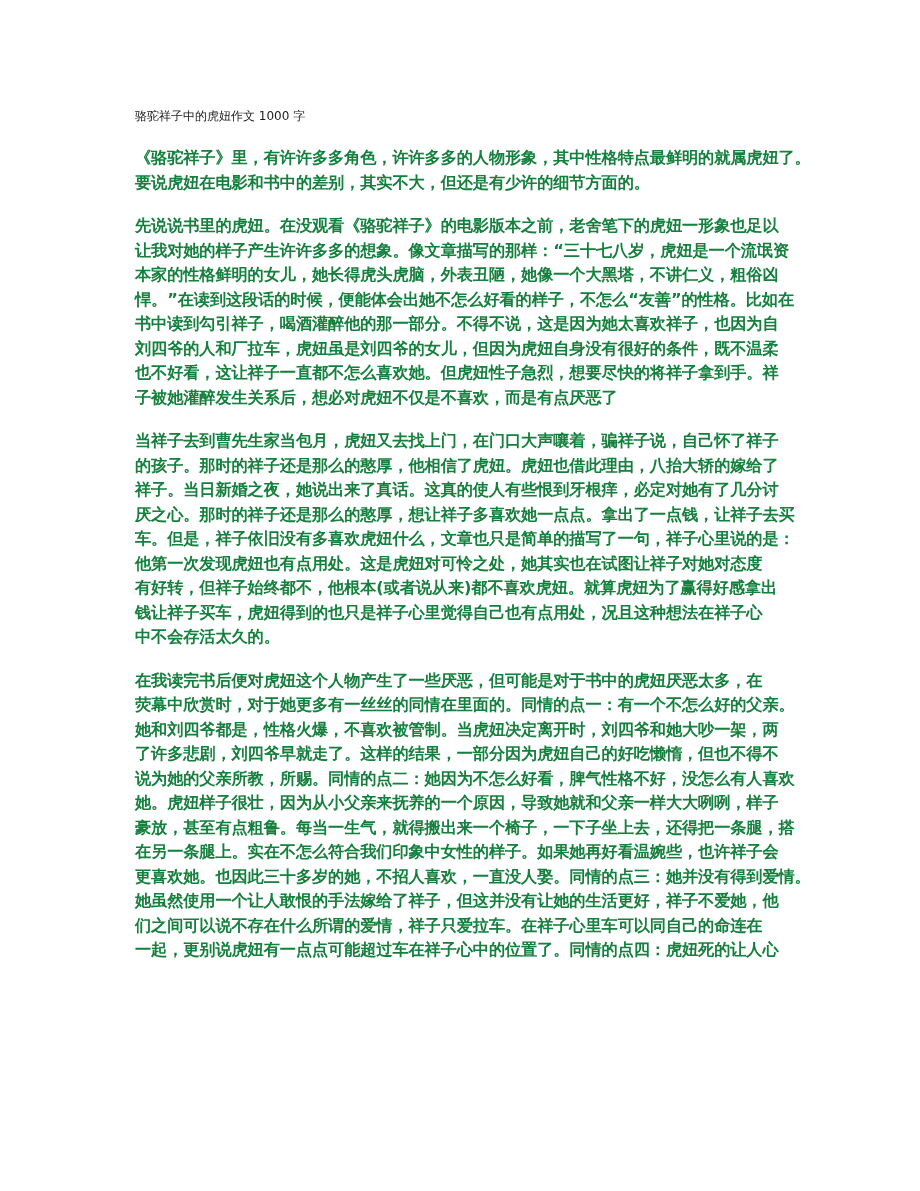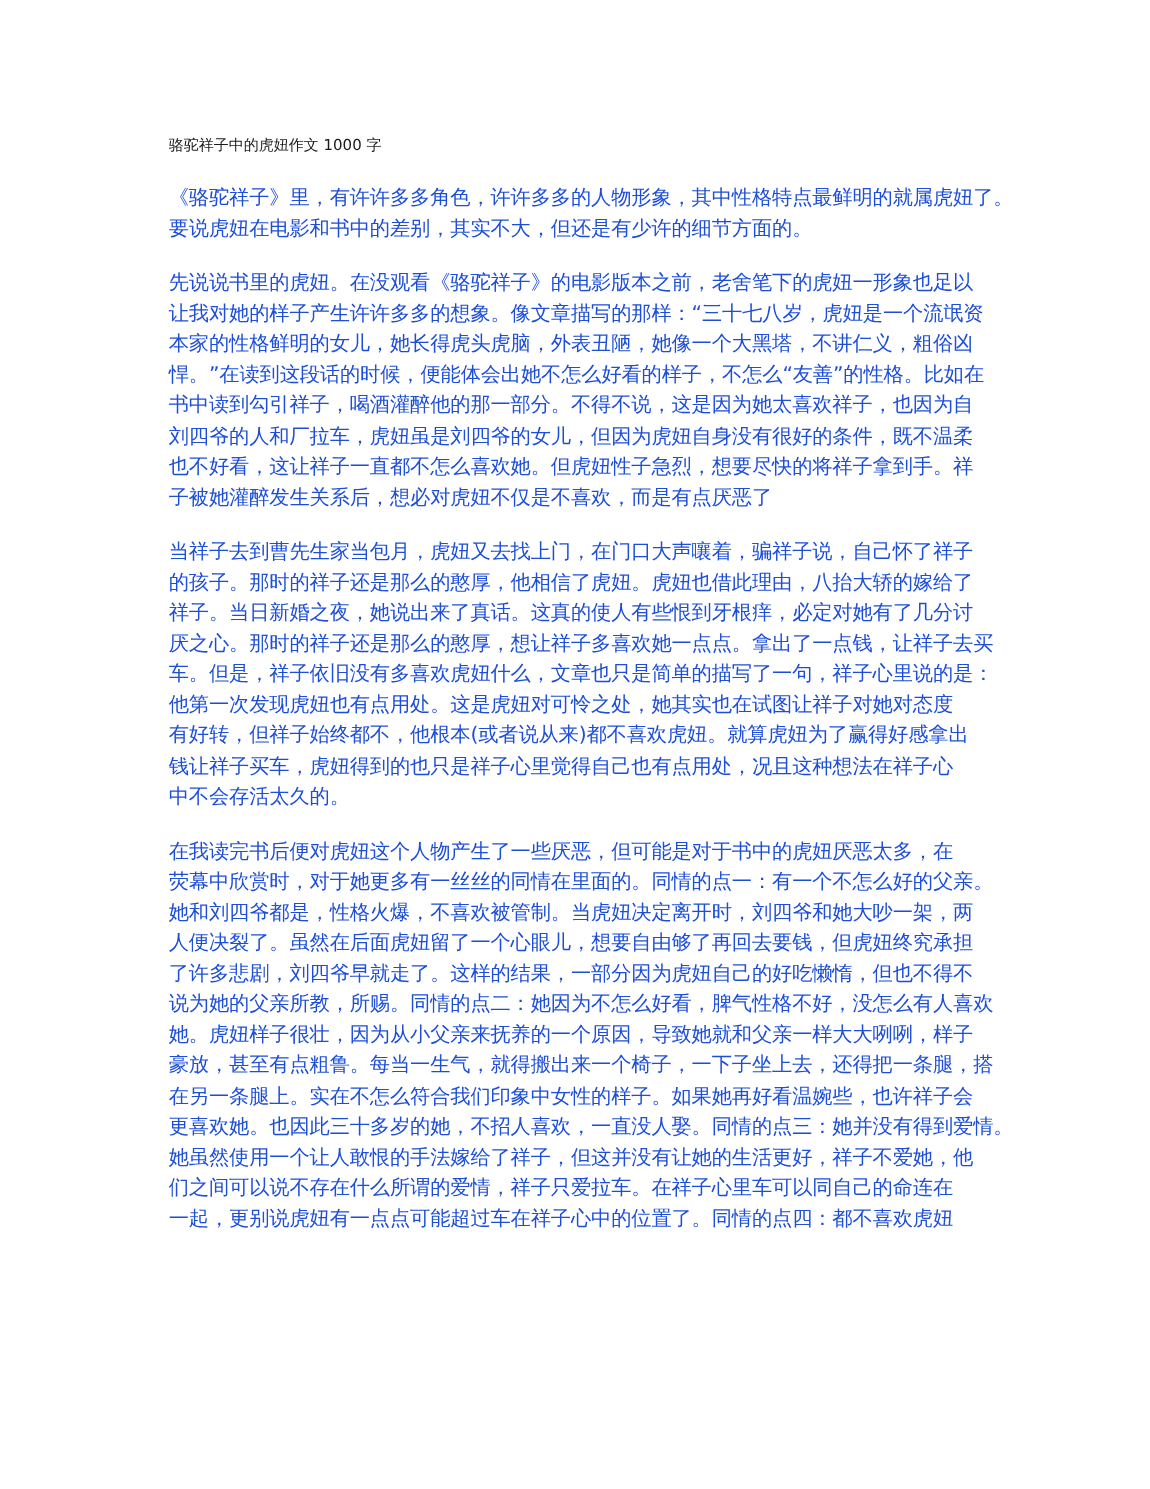--- a/index.html
+++ b/index.html
@@ -31,22 +31,22 @@
   }
   .para {
     margin: 0 0 19px 0;
   }
   .line {
     font-size: 16.2px;
     line-height: 24.5px;
     height: 24.5px;
     white-space: nowrap;
     letter-spacing: -0.1px;
-    font-weight: 400;
-    color: #1d4ed8;
+    font-weight: 700;
+    color: #15803d;
   }
 </style>
 </head>
 <body>
 
 <div class="page">
   <div class="doc-title">骆驼祥子中的虎妞作文 1000 字</div>
 
   <div class="para">
     <div class="line">《骆驼祥子》里，有许许多多角色，许许多多的人物形象，其中性格特点最鲜明的就属虎妞了。</div>
@@ -73,24 +73,23 @@
     <div class="line">他第一次发现虎妞也有点用处。这是虎妞对可怜之处，她其实也在试图让祥子对她对态度</div>
     <div class="line">有好转，但祥子始终都不，他根本(或者说从来)都不喜欢虎妞。就算虎妞为了赢得好感拿出</div>
     <div class="line">钱让祥子买车，虎妞得到的也只是祥子心里觉得自己也有点用处，况且这种想法在祥子心</div>
     <div class="line">中不会存活太久的。</div>
   </div>
 
   <div class="para">
     <div class="line">在我读完书后便对虎妞这个人物产生了一些厌恶，但可能是对于书中的虎妞厌恶太多，在</div>
     <div class="line">荧幕中欣赏时，对于她更多有一丝丝的同情在里面的。同情的点一：有一个不怎么好的父亲。</div>
     <div class="line">她和刘四爷都是，性格火爆，不喜欢被管制。当虎妞决定离开时，刘四爷和她大吵一架，两</div>
-    <div class="line">人便决裂了。虽然在后面虎妞留了一个心眼儿，想要自由够了再回去要钱，但虎妞终究承担</div>
     <div class="line">了许多悲剧，刘四爷早就走了。这样的结果，一部分因为虎妞自己的好吃懒惰，但也不得不</div>
     <div class="line">说为她的父亲所教，所赐。同情的点二：她因为不怎么好看，脾气性格不好，没怎么有人喜欢</div>
     <div class="line">她。虎妞样子很壮，因为从小父亲来抚养的一个原因，导致她就和父亲一样大大咧咧，样子</div>
     <div class="line">豪放，甚至有点粗鲁。每当一生气，就得搬出来一个椅子，一下子坐上去，还得把一条腿，搭</div>
     <div class="line">在另一条腿上。实在不怎么符合我们印象中女性的样子。如果她再好看温婉些，也许祥子会</div>
     <div class="line">更喜欢她。也因此三十多岁的她，不招人喜欢，一直没人娶。同情的点三：她并没有得到爱情。</div>
     <div class="line">她虽然使用一个让人敢恨的手法嫁给了祥子，但这并没有让她的生活更好，祥子不爱她，他</div>
     <div class="line">们之间可以说不存在什么所谓的爱情，祥子只爱拉车。在祥子心里车可以同自己的命连在</div>
-    <div class="line">一起，更别说虎妞有一点点可能超过车在祥子心中的位置了。同情的点四：都不喜欢虎妞</div>
+    <div class="line">一起，更别说虎妞有一点点可能超过车在祥子心中的位置了。同情的点四：虎妞死的让人心</div>
   </div>
 </div>
 
 </body></html>

